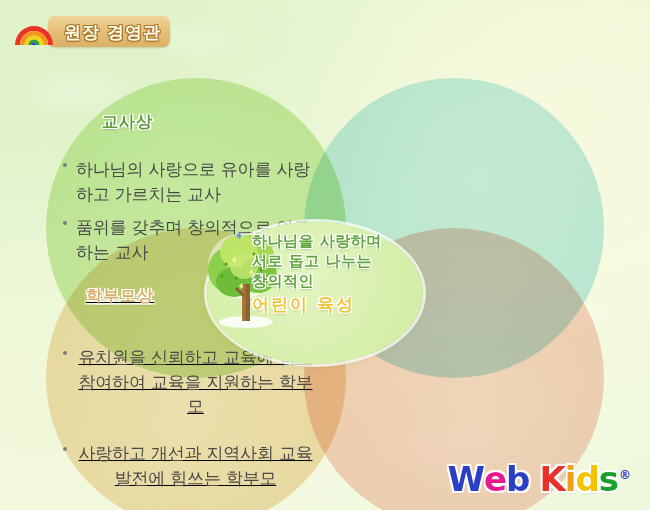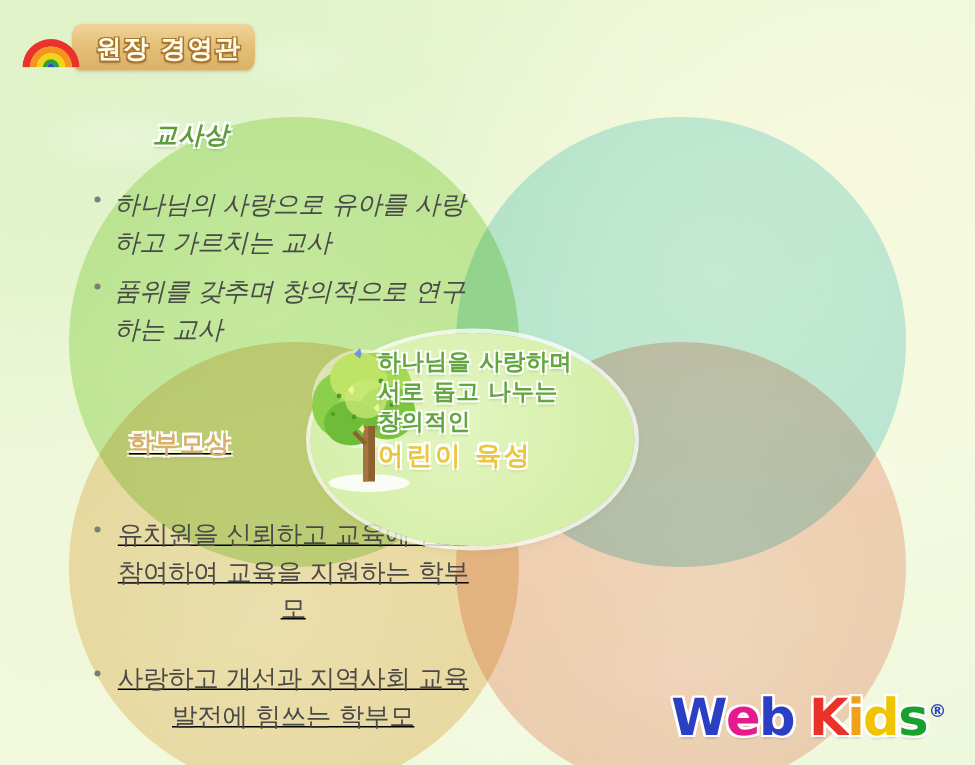--- a/index.html
+++ b/index.html
@@ -147,21 +147,21 @@
     position: absolute;
     left: 1px;
     top: 6px;
     width: 4px;
     height: 4px;
     border-radius: 50%;
     background: #7d7d76;
   }
 
   
-  #quad-teacher { left: 60px; top: 80px; width: 250px; font-style: italic; }
+  #quad-teacher { left: 60px; top: 112px; width: 250px; }
   #quad-teacher .quad-title {
     margin-left: 42px;
     color: #5e9c3c;
     text-shadow:
       -1.4px -1.4px 0 #ffffff, 1.4px -1.4px 0 #ffffff,
       -1.4px  1.4px 0 #ffffff, 1.4px  1.4px 0 #ffffff,
        0 2px 2px rgba(90,130,60,.35);
   }
   #quad-teacher .bullets { margin-top: 24px; margin-left: 2px; }
 

